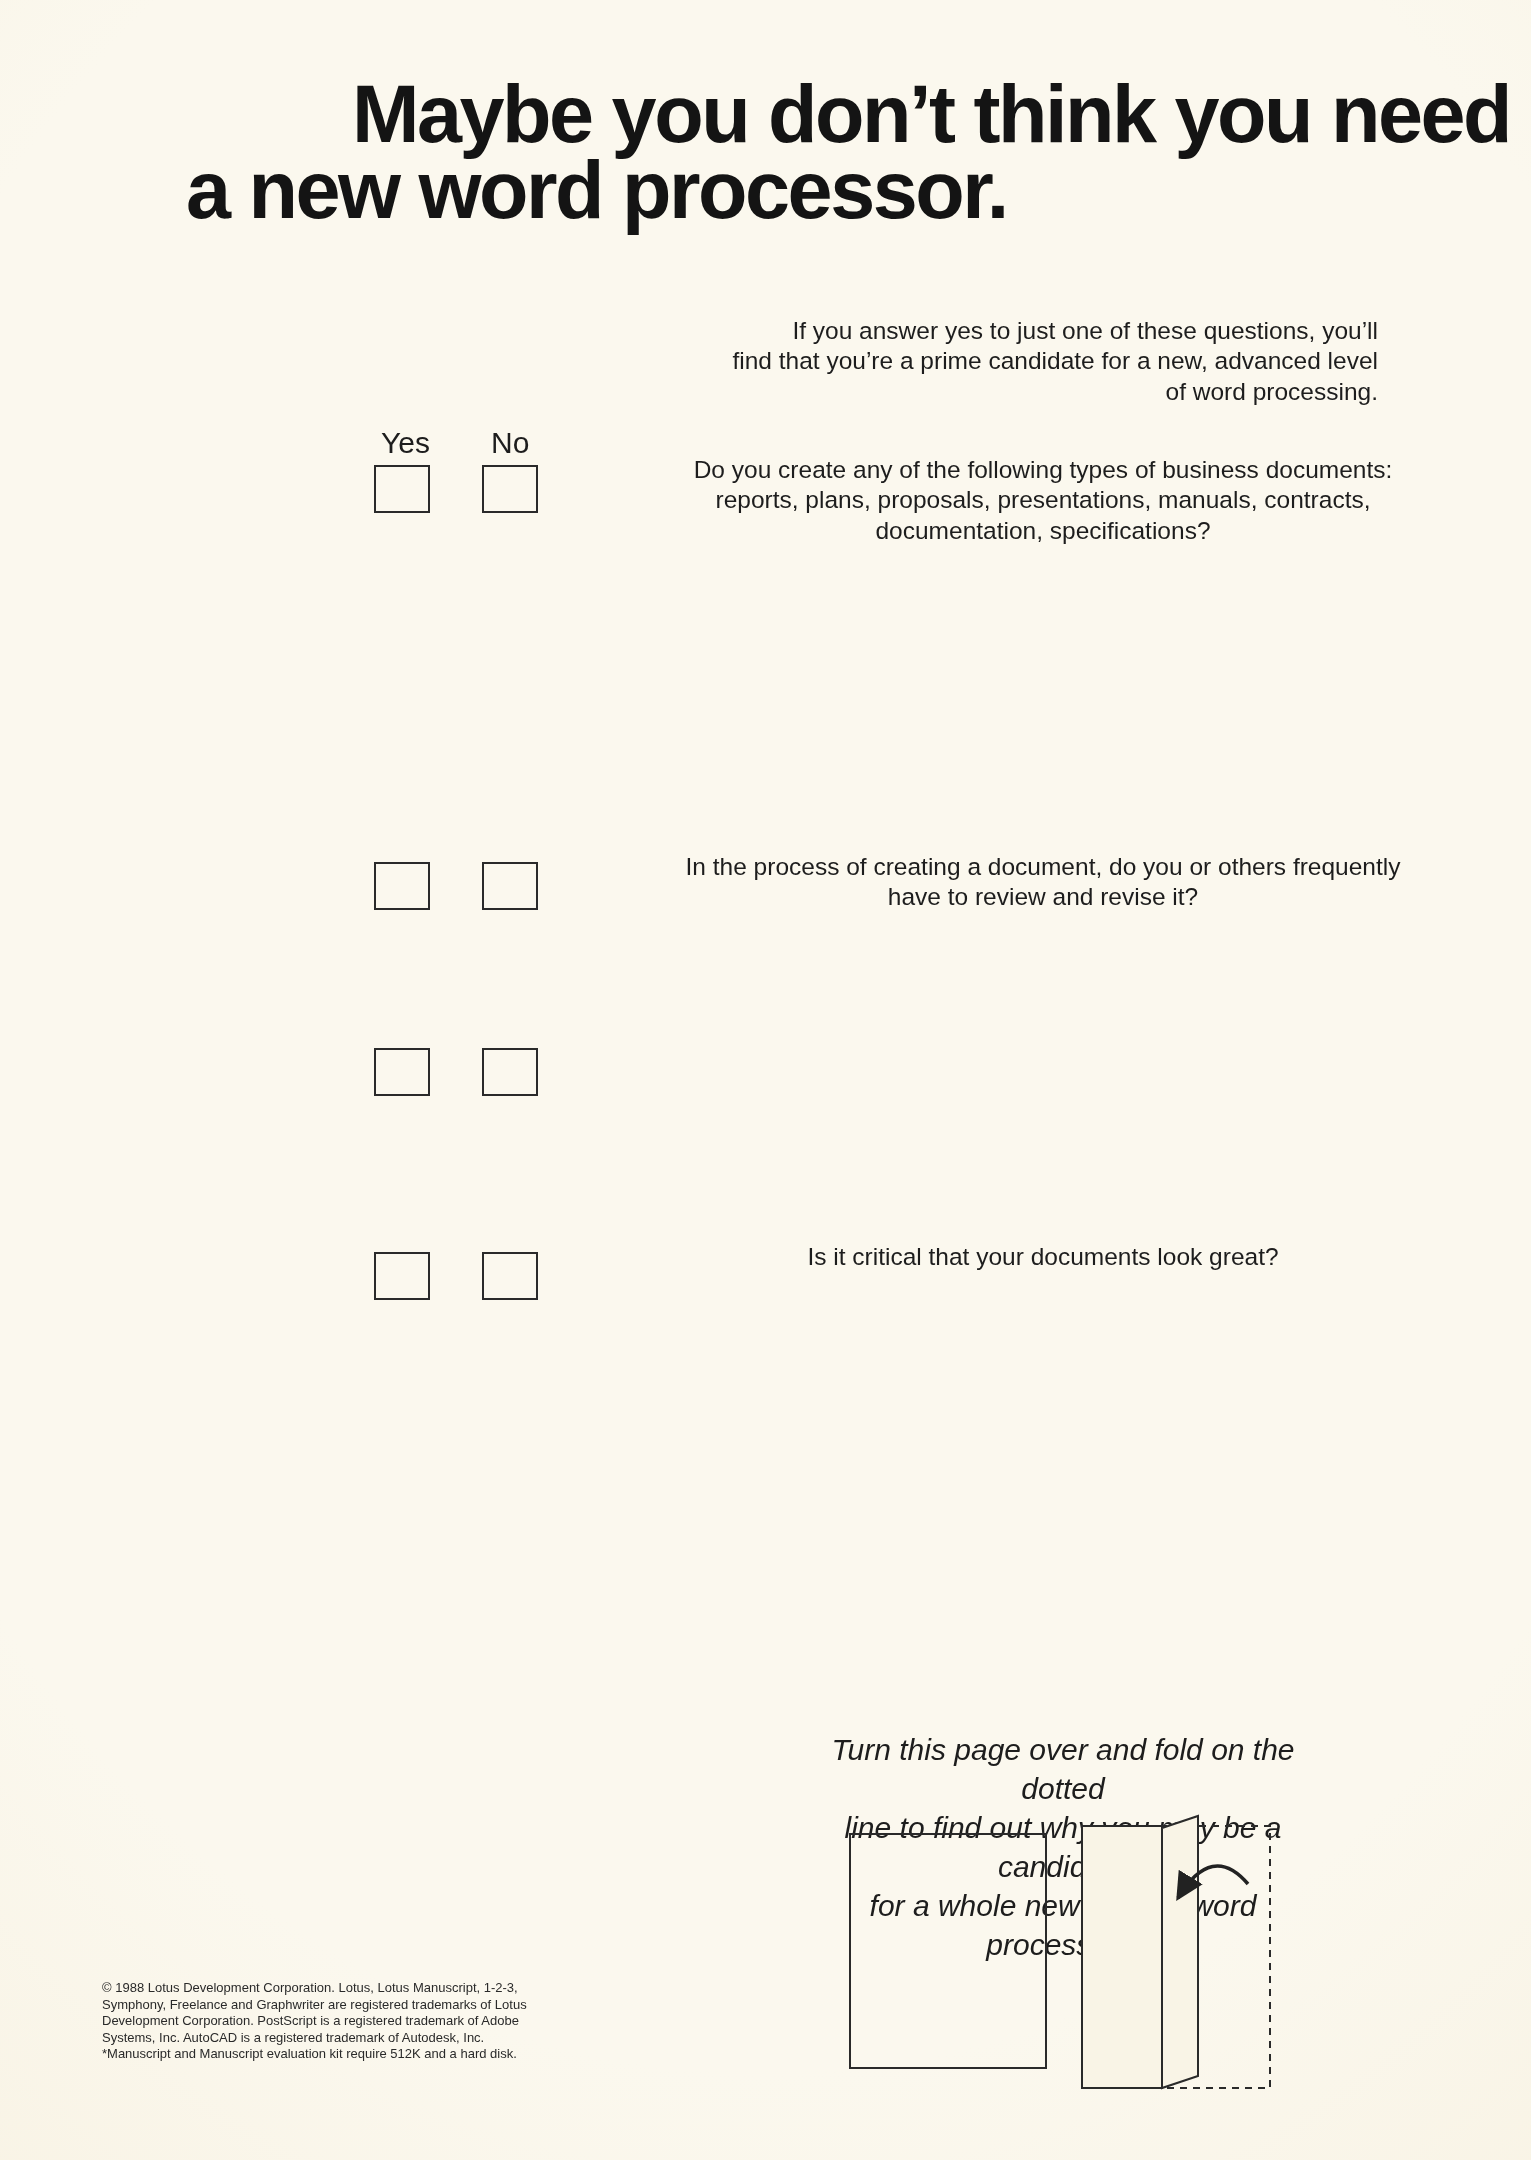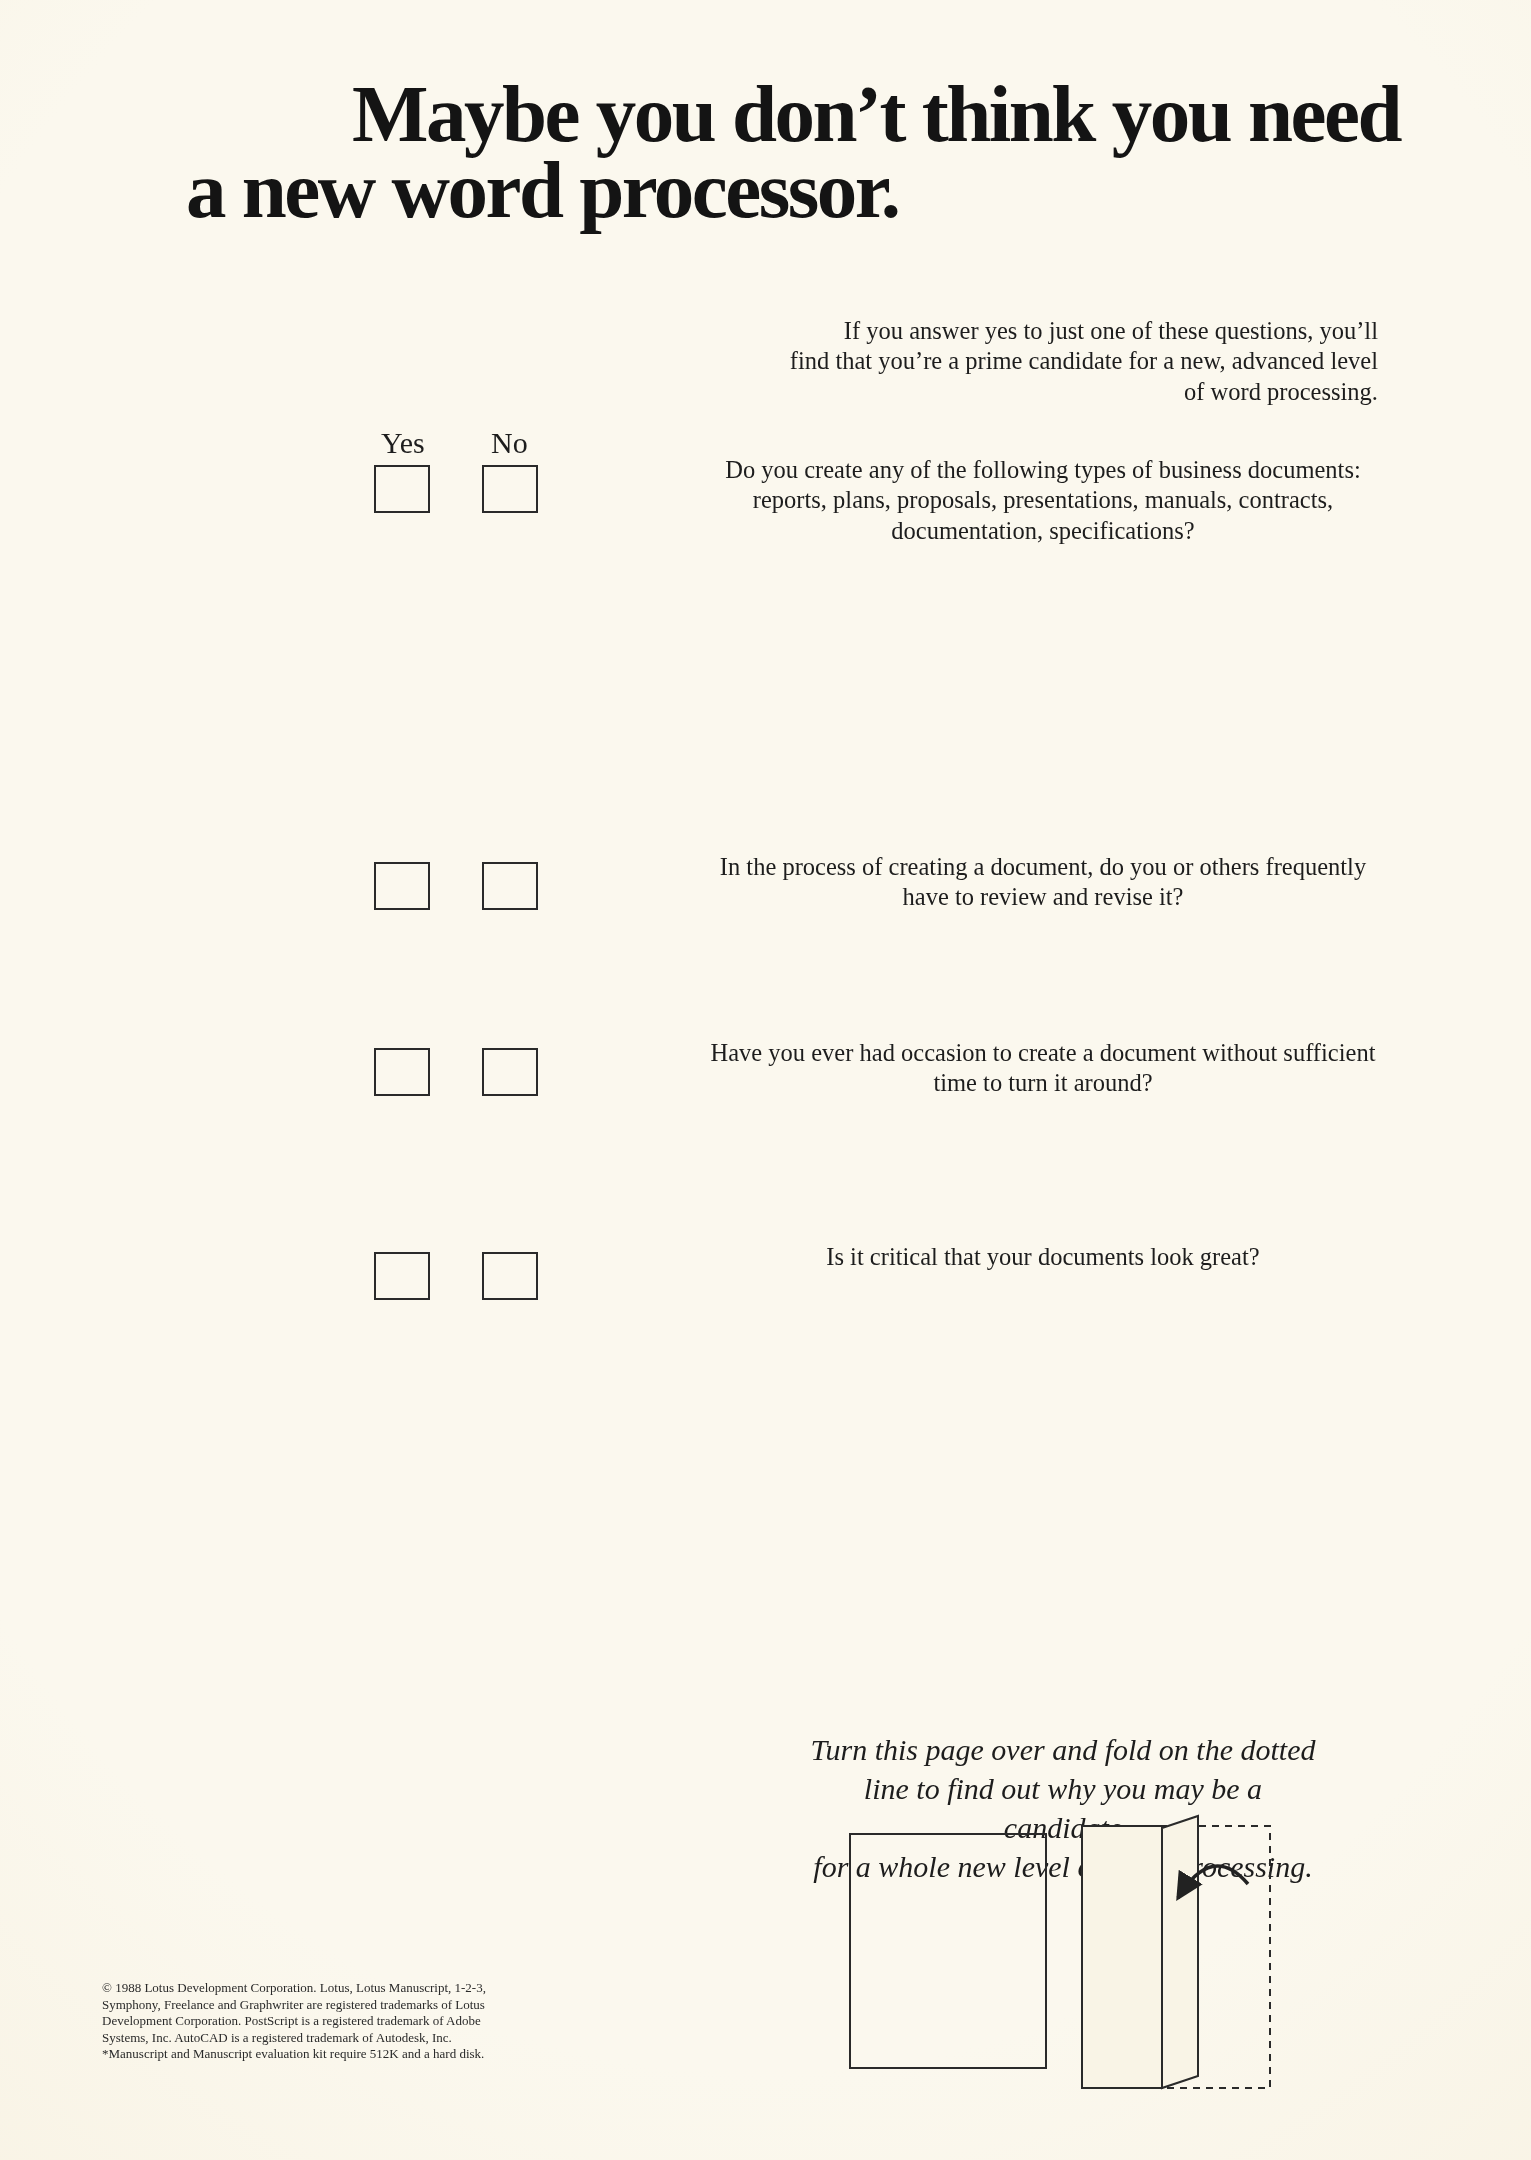--- a/index.html
+++ b/index.html
@@ -6,21 +6,21 @@
   * { box-sizing: border-box; margin: 0; padding: 0; }
   html, body { background: #e8e0cb; }
   .page {
     position: relative;
     width: 1531px;
     height: 2160px;
     margin: 0 auto;
     background:
       radial-gradient(140% 120% at 50% 42%, #fbf8ee 45%, #f6efdd 78%, #eee3c6 100%);
     color: #1d1d1d;
-    font-family: Liberation Serif, serif;
+    font-family: Liberation Sans, sans-serif;
     overflow: hidden;
   }
   .hl {
     position: absolute;
     font-weight: 700;
     font-size: 81px;
     letter-spacing: -2.5px;
     line-height: 1;
     white-space: nowrap;
     color: #141414;
@@ -102,22 +102,20 @@
   <div class="q-row" style="top:852px">
     <span class="checkbox cb-yes"></span>
     <span class="checkbox cb-no"></span>
     <p class="q-text">In the process of creating a document, do you or others frequently
 have to review and revise it?</p>
   </div>
 
   <div class="q-row" style="top:1038px">
     <span class="checkbox cb-yes"></span>
     <span class="checkbox cb-no"></span>
-    <p class="q-text">Have you ever had occasion to create a document without sufficient
-time to turn it around?</p>
   </div>
 
   <div class="q-row" style="top:1242px">
     <span class="checkbox cb-yes"></span>
     <span class="checkbox cb-no"></span>
     <p class="q-text">Is it critical that your documents look great?</p>
   </div>
 
   <p class="fold-note">Turn this page over and fold on the dotted
 line to find out why you may be a candidate

